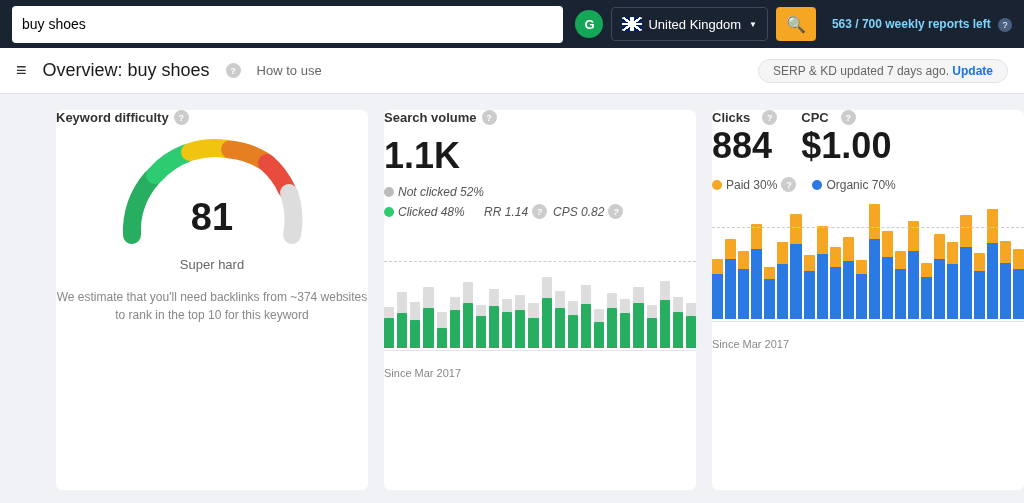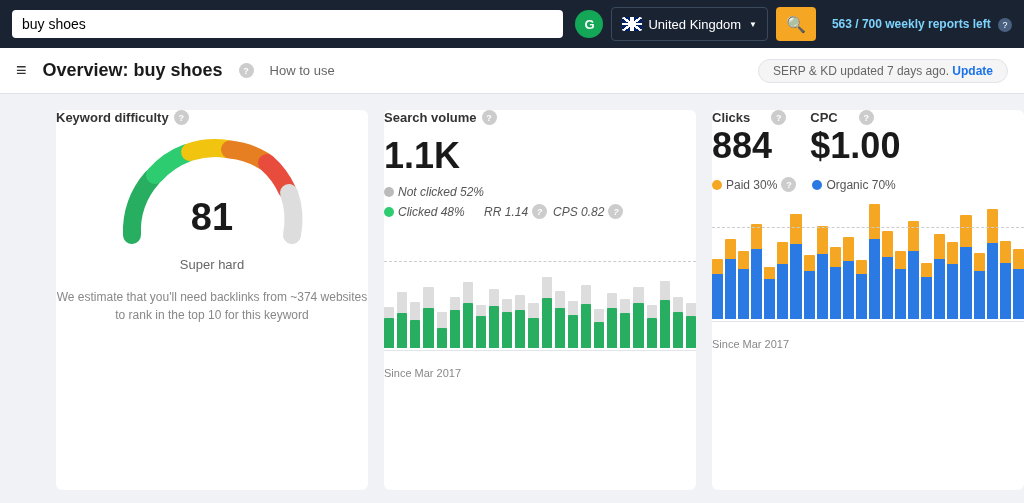--- a/index.html
+++ b/index.html
@@ -14,21 +14,21 @@
       height: 48px;
       gap: 8px;
     }
     .search-bar {
       flex: 1;
       display: flex;
       align-items: center;
       background: #fff;
       border-radius: 4px;
       padding: 0 10px;
-      height: 28px;
+      height: 37px;
     }
     .search-bar input {
       border: none;
       outline: none;
       font-size: 14px;
       flex: 1;
       background: transparent;
     }
     .grammarly-icon {
       width: 28px;
@@ -130,21 +130,21 @@
       border-bottom: 1px solid #e0e4e8;
       gap: 16px;
     }
     .menu-icon {
       font-size: 18px;
       cursor: pointer;
       color: #333;
     }
     .page-title {
       font-size: 18px;
-      font-weight: bold;
+      font-weight: normal;
       color: #1a1a1a;
     }
     .how-to-use {
       display: flex;
       align-items: center;
       gap: 4px;
       color: #666;
       font-size: 13px;
       cursor: pointer;
     }
@@ -297,21 +297,21 @@
       gap: 24px;
       margin-bottom: 10px;
     }
     .metric-block {}
     .metric-label {
       font-size: 13px;
       font-weight: bold;
       color: #333;
       display: flex;
       align-items: center;
-      gap: 21px;
+      gap: 12px;
     }
     .metric-value {
       font-size: 36px;
       font-weight: bold;
       color: #1a1a1a;
     }
 
     .stacked-chart {
       display: flex;
       align-items: flex-end;

